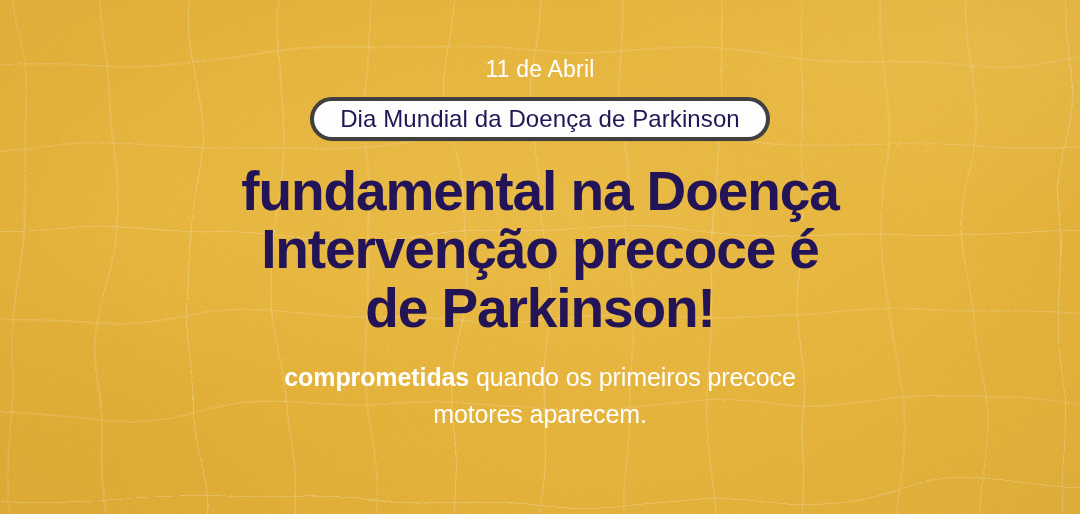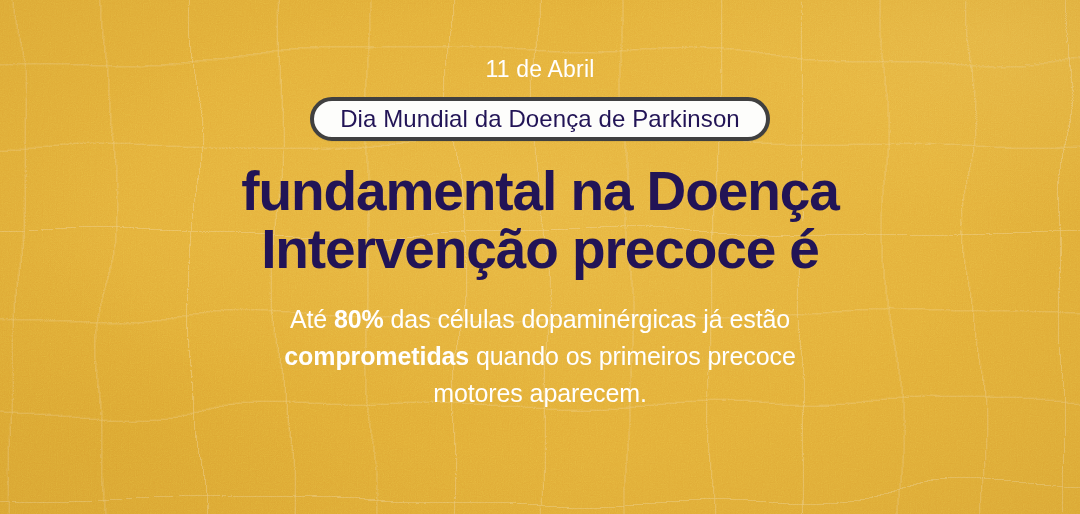--- a/index.html
+++ b/index.html
@@ -173,22 +173,22 @@
 
     <div class="eyebrow">11 de Abril</div>
 
     <div class="pill">
       <span class="pill-label">Dia Mundial da Doença de Parkinson</span>
     </div>
 
     <h1 class="headline">
       <span class="hl-line">fundamental na Doença</span>
       <span class="hl-line">Intervenção precoce é</span>
+      <span class="hl-line">de Parkinson!</span>
     </h1>
 
     <p class="subtitle">
-      <span class="sub-line"><span>Até </span><b>80%</b><span> das células dopaminérgicas já estão</span></span>
       <span class="sub-line"><b>comprometidas</b><span> quando os primeiros precoce</span></span>
       <span class="sub-line">motores aparecem.</span>
     </p>
 
   </div>
 </div>
 
 </body></html>

